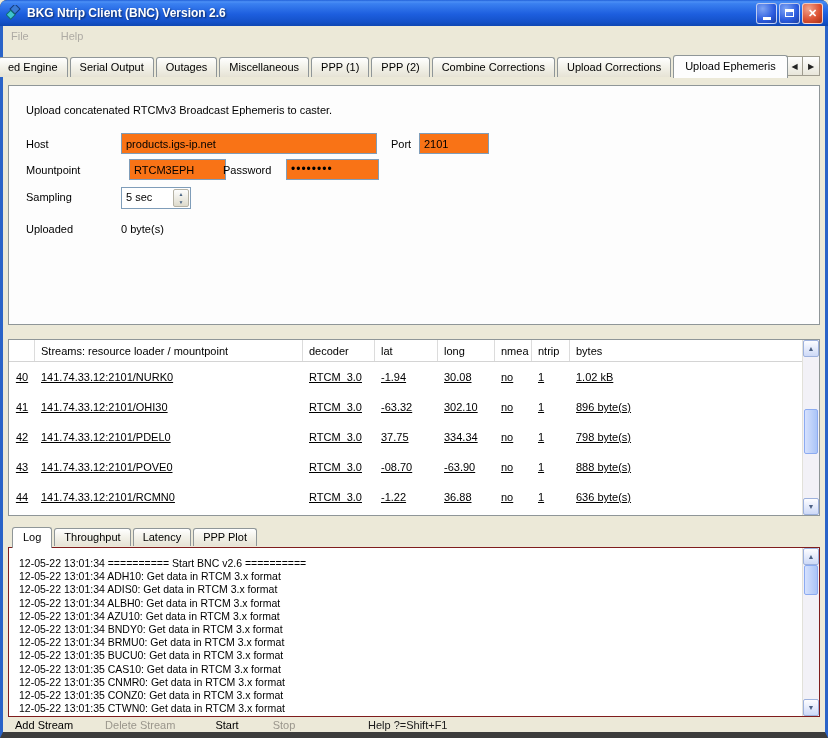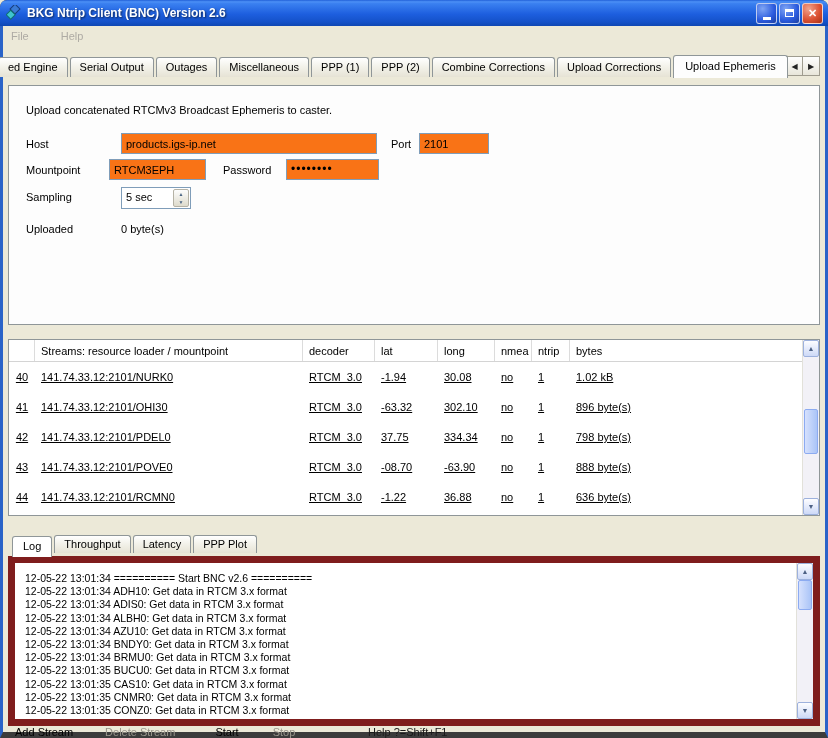--- a/index.html
+++ b/index.html
@@ -43,26 +43,26 @@
   .thead > div:last-child { border-right:none; }
   .trow { height:30px;text-decoration:underline; }
   .trow > div { padding-left:6px; white-space:nowrap; overflow:hidden; }
   .trow .num { padding-left:0; text-align:center; }
   
   .scrollbar { width:17px; flex:none; background:#f2f1f7; border-left:1px solid #e2e1da; display:flex; flex-direction:column; }
   .sb-btn { height:17px; flex:none; border:1px solid #9db1dd; border-radius:2px; background:linear-gradient(#fdfdff,#cdd9f7); display:flex; align-items:center; justify-content:center; font-size:7px; color:#4d6185; }
   .sb-track { flex:1; position:relative; }
   .sb-thumb { position:absolute; left:1px; right:1px; border:1px solid #8cabf1; border-radius:2px; background:linear-gradient(90deg,#d6e1fd,#aac4f7); }
   
-  .btabbar { flex:none; height:21px; margin:19px 5px 0 5px; display:flex; align-items:flex-start; position:relative; z-index:2; padding-left:4px; }
+  .btabbar { flex:none; height:21px; margin:10px 5px 0 5px; display:flex; align-items:center; position:relative; z-index:2; padding-left:4px; }
   .btab { font-size:11px; padding:2px 9px 3px; border:1px solid #8f9698; border-bottom:none; border-radius:3px 3px 0 0;
     background:linear-gradient(#ffffff,#f3f2ea 45%,#e6e3d5); margin-right:2px; }
   .btab.active { background:#ffffff; position:relative; top:1px; padding:3px 10px 5px; z-index:3; }
   
-  .logpanel { flex:none; height:170px; margin:0 5px; border:7px solid #7f1d1d; background:#fff; display:flex; }
+  .logpanel { flex:none; height:170px; margin:0 5px; border:1px solid #7f1d1d; background:#fff; display:flex; }
   .log-content { flex:1; min-width:0; overflow:hidden; padding:9px 0 0 10px; }
   .log-line { font-size:10.5px; line-height:13.2px; white-space:nowrap; color:#000; }
   
   .statusbar { flex:1; display:flex; align-items:center; padding:0 12px; position:relative; font-size:11px;gap:18px; }
   .flatbtn { background:none; border:none; font-family:"Liberation Sans", sans-serif; font-size:11px; padding:0; cursor:default; }
   .flatbtn.on { color:#000; }
   .flatbtn.off { color:#9a968c; }
   .sb-add { margin-right:14px; } .sb-del { margin-right:22px; } .sb-start { margin-right:16px; }
   .help-label { position:absolute; left:365px; color:#1a1a1a; }
 </style>
@@ -117,21 +117,21 @@
 
     <div class="panel">
       <div class="lbl" style="left:17px; top:18px;">Upload concatenated RTCMv3 Broadcast Ephemeris to caster.</div>
 
       <div class="lbl" style="left:17px; top:52px;">Host</div>
       <input class="tbox" style="left: 112px; top: 47px; width: 256px;" value="products.igs-ip.net">
       <div class="lbl" style="left:382px; top:52px;">Port</div>
       <input class="tbox" style="left: 410px; top: 47px; width: 70px;" value="2101">
 
       <div class="lbl" style="left:17px; top:78px;">Mountpoint</div>
-      <input class="tbox" style="left: 100px; top: 73px; width: 97px;" value="RTCM3EPH">
+      <input class="tbox" style="left: 120px; top: 73px; width: 97px;" value="RTCM3EPH">
       <div class="lbl" style="left:214px; top:78px;">Password</div>
       <input class="tbox pwd" style="left: 277px; top: 73px; width: 93px;" value="••••••••">
 
       <div class="lbl" style="left:17px; top:105px;">Sampling</div>
       <div class="spinbox">
         <span class="spin-value">5 sec</span>
         <span class="spin-btns">
           <span class="spin-btn">▲</span>
           <span class="spin-btn">▼</span>
         </span>

